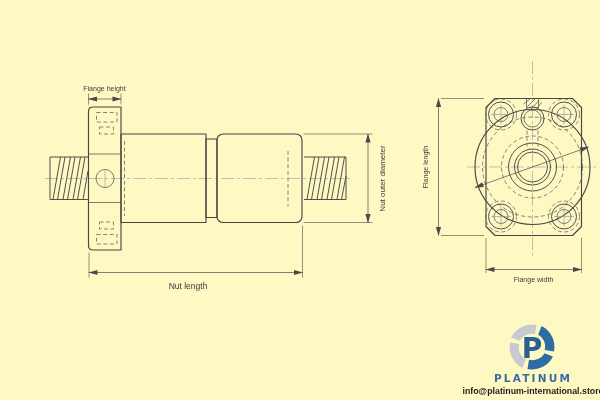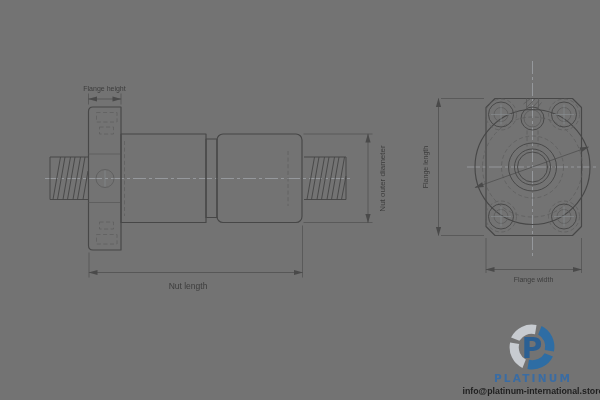--- a/index.html
+++ b/index.html
@@ -1,16 +1,16 @@
 <!DOCTYPE html>
 <html><head>
 <meta charset="utf-8">
 <style>
   html,body{margin:0;padding:0;background:#fff;}
-  #screen{position:relative;width:600px;height:400px;background:#737373;overflow:hidden;
+  #screen{position:relative;width:600px;height:400px;background:#fef9c3;overflow:hidden;
           font-family:"Liberation Sans",sans-serif;}
   svg{position:absolute;left:0;top:0;}
   
   .ol  {stroke:#474747;stroke-width:1.15;fill:none;stroke-linejoin:round;stroke-linecap:butt;}
   .th  {stroke:#474747;stroke-width:.95;fill:none;}
   .tn  {stroke:#5a5a5a;stroke-width:.8;fill:none;}
   .hid {stroke:#5d5d5d;stroke-width:.75;fill:none;stroke-dasharray:4 2.6;}
   .cl  {stroke:#a3a8ad;stroke-width:.7;fill:none;stroke-dasharray:13 3 3 3;}
   .tick{stroke:#8b9094;stroke-width:.6;fill:none;}
   .dim {stroke:#4a4a4a;stroke-width:.7;fill:none;}

